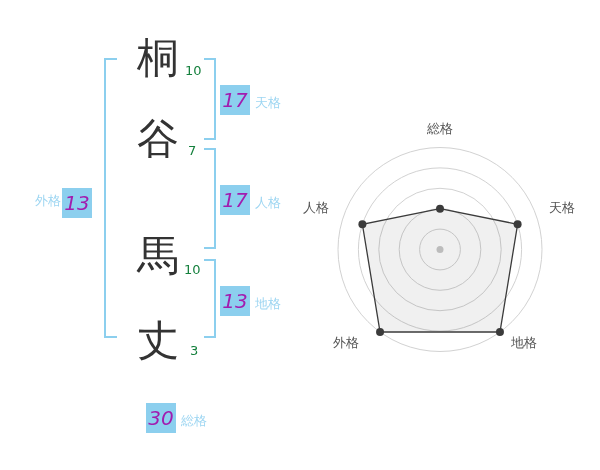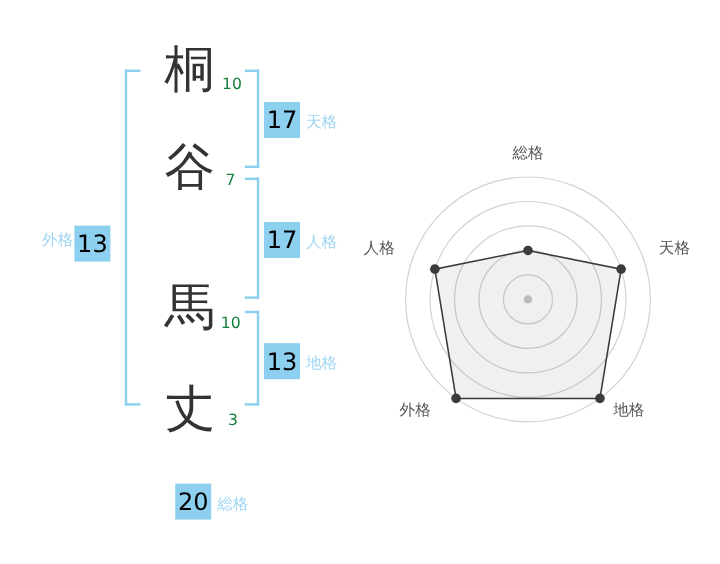--- a/index.html
+++ b/index.html
@@ -16,21 +16,21 @@
     position:absolute;font-size:13px;color:#15803d;line-height:14px;
   }
   
   .bracket{position:absolute;border:2px solid #8ccfee;}
   .bracket.right-side{border-left:none;}   
   .bracket.left-side{border-right:none;}   
   
   .kaku-box{
     position:absolute;width:30px;height:30px;background:#8ccfee;
     display:flex;align-items:center;justify-content:center;
-    color:#000000;font-size:20px;line-height:30px;
+    color:#a21caf;font-size:20px;line-height:30px;font-style:italic;
   }
   .kaku-label{
     position:absolute;font-size:13px;line-height:14px;color:#9ed6f2;
   }
   
   .axis-label{
     position:absolute;font-size:13px;line-height:15px;color:#555;
   }
   svg{position:absolute;display:block;}
 </style>
@@ -59,21 +59,21 @@
 
   <div class="kaku-box" style="left:220px;top:185px">17</div>
   <div class="kaku-label" style="left:255px;top:196px">人格</div>
 
   <div class="kaku-box" style="left:220px;top:286px">13</div>
   <div class="kaku-label" style="left:255px;top:297px">地格</div>
 
   <div class="kaku-label" style="left:35px;top:194px">外格</div>
   <div class="kaku-box" style="left:62px;top:188px">13</div>
 
-  <div class="kaku-box" style="left:146px;top:403px">20</div>
+  <div class="kaku-box" style="left:146px;top:403px">30</div>
   <div class="kaku-label" style="left:181px;top:414px">総格</div>
 
   <svg id="radar" width="290" height="292" style="left:295px;top:104px">
       <circle cx="145" cy="145.5" r="20.4" fill="none" stroke="#d2d2d2" stroke-width="1"></circle>
       <circle cx="145" cy="145.5" r="40.8" fill="none" stroke="#d2d2d2" stroke-width="1"></circle>
       <circle cx="145" cy="145.5" r="61.2" fill="none" stroke="#d2d2d2" stroke-width="1"></circle>
       <circle cx="145" cy="145.5" r="81.6" fill="none" stroke="#d2d2d2" stroke-width="1"></circle>
       <circle cx="145" cy="145.5" r="102" fill="none" stroke="#d2d2d2" stroke-width="1"></circle>
       <polygon points="145,104.7 222.6062117296845,120.28421325900429 204.95409573383228,228.01973342624464 85.04590426616775,228.01973342624464 67.39378827031548,120.28421325900428" fill="rgba(0,0,0,0.06)" stroke="#3b3b3b" stroke-width="1.3"></polygon>
       <circle cx="145" cy="104.7" r="4" fill="#3b3b3b"></circle>

